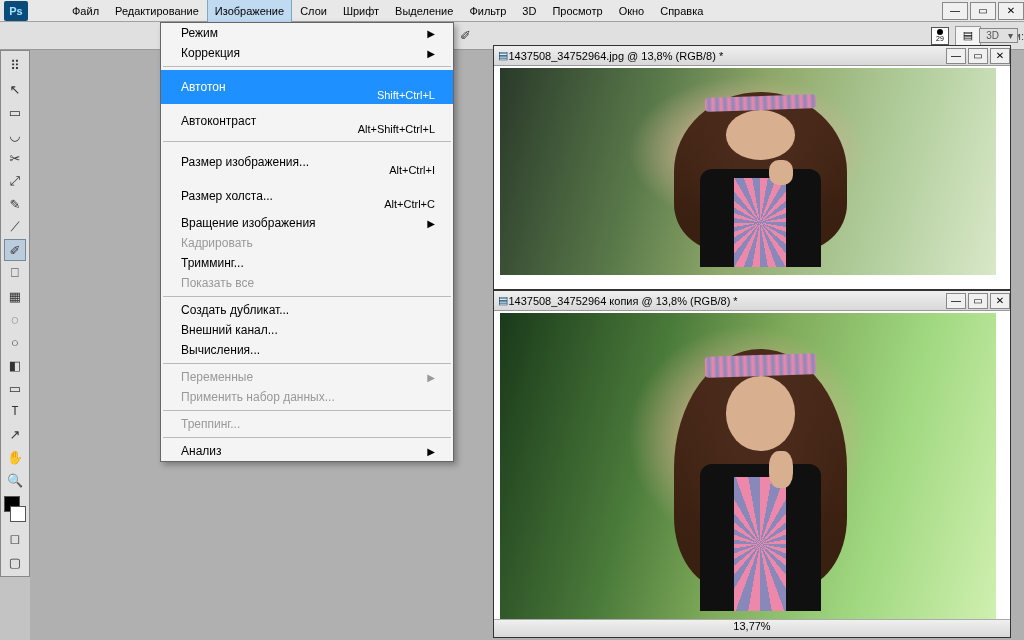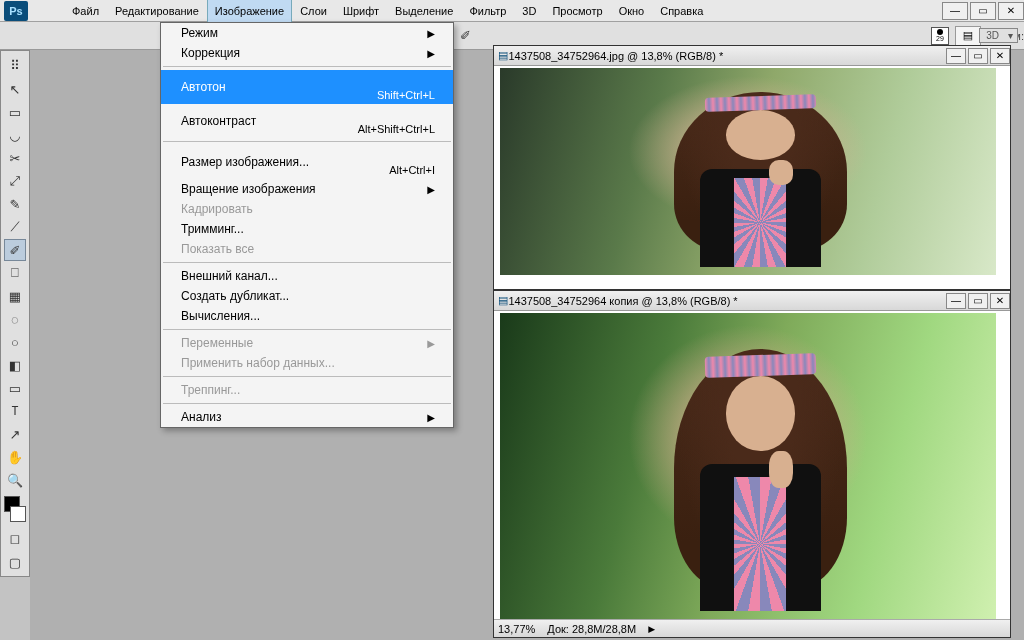--- a/index.html
+++ b/index.html
@@ -36,21 +36,21 @@
     radial-gradient(ellipse 40% 60% at 50% 40%, #d8b091 15%, transparent 60%),
     linear-gradient(105deg, #1a3a1a 0%, #4a7a3a 30%, #7faa5a 50%, #a0d880 75%, #d0f0b0 100%);
   }
   .person{position:absolute; left:35%; top:10%; width:35%; height:86%;}
   .headband{position:absolute; left:18%; top:4%; width:64%; height:8%; background:repeating-linear-gradient(90deg,#e8a,#88b 4px,#e8a 8px); border-radius:4px; transform:rotate(-2deg);}
   .face{position:absolute; left:30%; top:12%; width:40%; height:28%; background:#d8b090; border-radius:50%;}
   .hair{position:absolute; left:0%; top:2%; width:100%; height:90%; background:radial-gradient(ellipse at 50% 20%, #4a2a1a 30%, transparent 70%), linear-gradient(#4a2a1a,#3a2010 80%); border-radius:50% 50% 30% 30%;}
   .torso{position:absolute; left:15%; top:45%; width:70%; height:55%; background:#101010; border-radius:12px 12px 0 0;}
   .blouse{position:absolute; left:35%; top:50%; width:30%; height:50%; background:repeating-conic-gradient(#e8a 0 10deg,#88b 10deg 20deg);}
   .hand{position:absolute; left:55%; top:40%; width:14%; height:14%; background:#d8b090; border-radius:40%;}
-  .stat-bar{height:18px; background:linear-gradient(#f0f0f0,#d8d8d8); border-top:1px solid #aaa; position:absolute; bottom:0; left:0; right:0; display:flex; align-items:center; padding:0 4px; gap:12px; font-size:11px;}
+  .stat-bar{height:18px; background:linear-gradient(#f0f0f0,#d8d8d8); border-top:1px solid #aaa; position:absolute; bottom:0; left:0; right:0; display:flex; align-items:center; padding:0 4px; gap:12px; font-size:11px;flex-direction:column;}
   .dropdown{ position:absolute; left:160px; top:22px; width:294px; background:#f4f4f4; border:1px solid #666; box-shadow:3px 3px 6px rgba(0,0,0,0.3); z-index:100;}
   .dd-item{display:flex; align-items:center; padding:3px 18px 3px 20px; font-size:12px; cursor:default;}
   .dd-item .shortcut{margin-left:auto; font-size:11px;margin-top:16px;}
   .dd-item.highlight{background:#1e90ff; color:#fff;}
   .dd-item.disabled{color:#999;}
   .dd-item .sub{margin-left:auto; font-size:10px;}
   .dd-sep{height:1px; background:#bbb; margin:3px 2px;}
   .panel-hint{position:absolute; top:28px; right:6px; background:#e0e0e0; border:1px solid #888; padding:1px 18px 1px 6px; font-size:10px; color:#555;}
   .panel-hint::after{content:"▾"; position:absolute; right:4px;}
   .tri{font-size:9px;}
@@ -179,40 +179,44 @@
     <div class="dd-item">
       <span>Автоконтраст</span>
       <span class="shortcut">Alt+Shift+Ctrl+L</span>
     </div>
     <div class="dd-sep"></div>
     <div class="dd-item">
       <span>Размер изображения...</span>
       <span class="shortcut">Alt+Ctrl+I</span>
     </div>
     <div class="dd-item">
+      <span>Размер холста...</span>
+      <span class="shortcut">Alt+Ctrl+C</span>
+    </div>
+    <div class="dd-item">
       <span>Вращение изображения</span>
       <span class="sub">▶</span>
     </div>
     <div class="dd-item disabled">
       <span>Кадрировать</span>
     </div>
     <div class="dd-item">
       <span>Тримминг...</span>
     </div>
     <div class="dd-item disabled">
       <span>Показать все</span>
     </div>
     <div class="dd-sep"></div>
     <div class="dd-item">
+      <span>Создать дубликат...</span>
+    </div>
+    <div class="dd-item">
       <span>Внешний канал...</span>
     </div>
     <div class="dd-item">
-      <span>Создать дубликат...</span>
-    </div>
-    <div class="dd-item">
       <span>Вычисления...</span>
     </div>
     <div class="dd-sep"></div>
     <div class="dd-item disabled">
       <span>Переменные</span>
       <span class="sub">▶</span>
     </div>
     <div class="dd-item disabled">
       <span>Применить набор данных...</span>
     </div>

